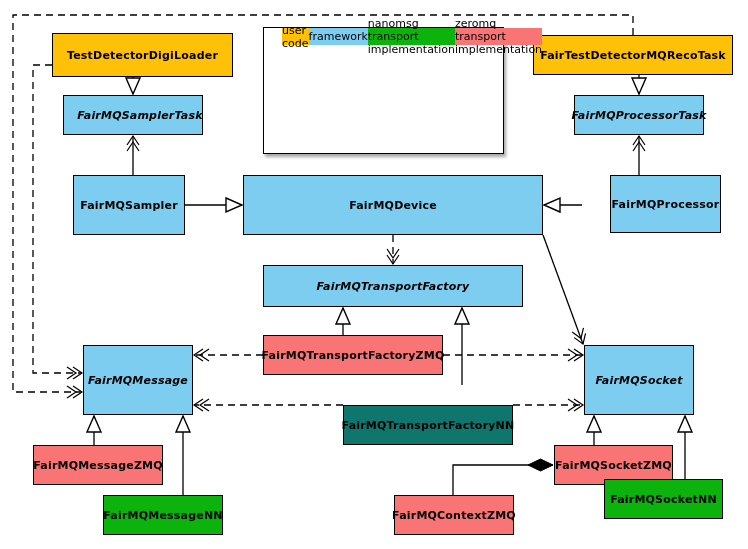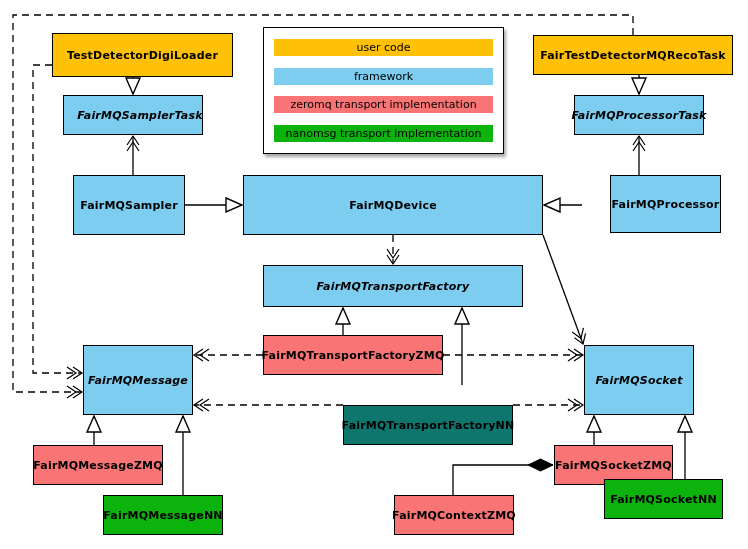--- a/index.html
+++ b/index.html
@@ -13,22 +13,22 @@
   .node{
     position:absolute;display:flex;align-items:center;justify-content:center;
     border:1.4px solid #000;box-sizing:border-box;
     font-weight:bold;font-size:11px;letter-spacing:.2px;color:#000;white-space:nowrap;
   }
   .node.abstract{font-style:italic;}
   .legend{
     position:absolute;left:263px;top:27px;width:241px;height:127px;
     background:#fff;border:1.7px solid #000;box-sizing:border-box;
     box-shadow:2px 3px 3px rgba(0,0,0,.35);
-    display:flex;flex-direction:column;justify-content:space-evenly;
-    padding:0 10px;
+    display:flex;flex-direction:row;justify-content:space-evenly;
+    padding:0 18px;
   }
   .legend-bar{
     height:17px;display:flex;align-items:center;justify-content:center;
     font-size:11px;color:#000;
   }
 </style>
 </head>
 <body>
 
 <div class="canvas">
@@ -122,21 +122,21 @@
       </div>
     </div>
 
   <div class="legend">
     <div class="legend-bar" style="background: rgb(255, 193, 7);">
       <span>user code</span>
     </div>
     <div class="legend-bar" style="background: rgb(124, 205, 240);">
       <span>framework</span>
     </div>
+    <div class="legend-bar" style="background: rgb(12, 179, 12);">
+      <span>nanomsg transport implementation</span>
+    </div>
     <div class="legend-bar" style="background: rgb(249, 117, 117);">
       <span>zeromq transport implementation</span>
-    </div>
-    <div class="legend-bar" style="background: rgb(12, 179, 12);">
-      <span>nanomsg transport implementation</span>
     </div>
   </div>
 
 </div>
 
 </body></html>

